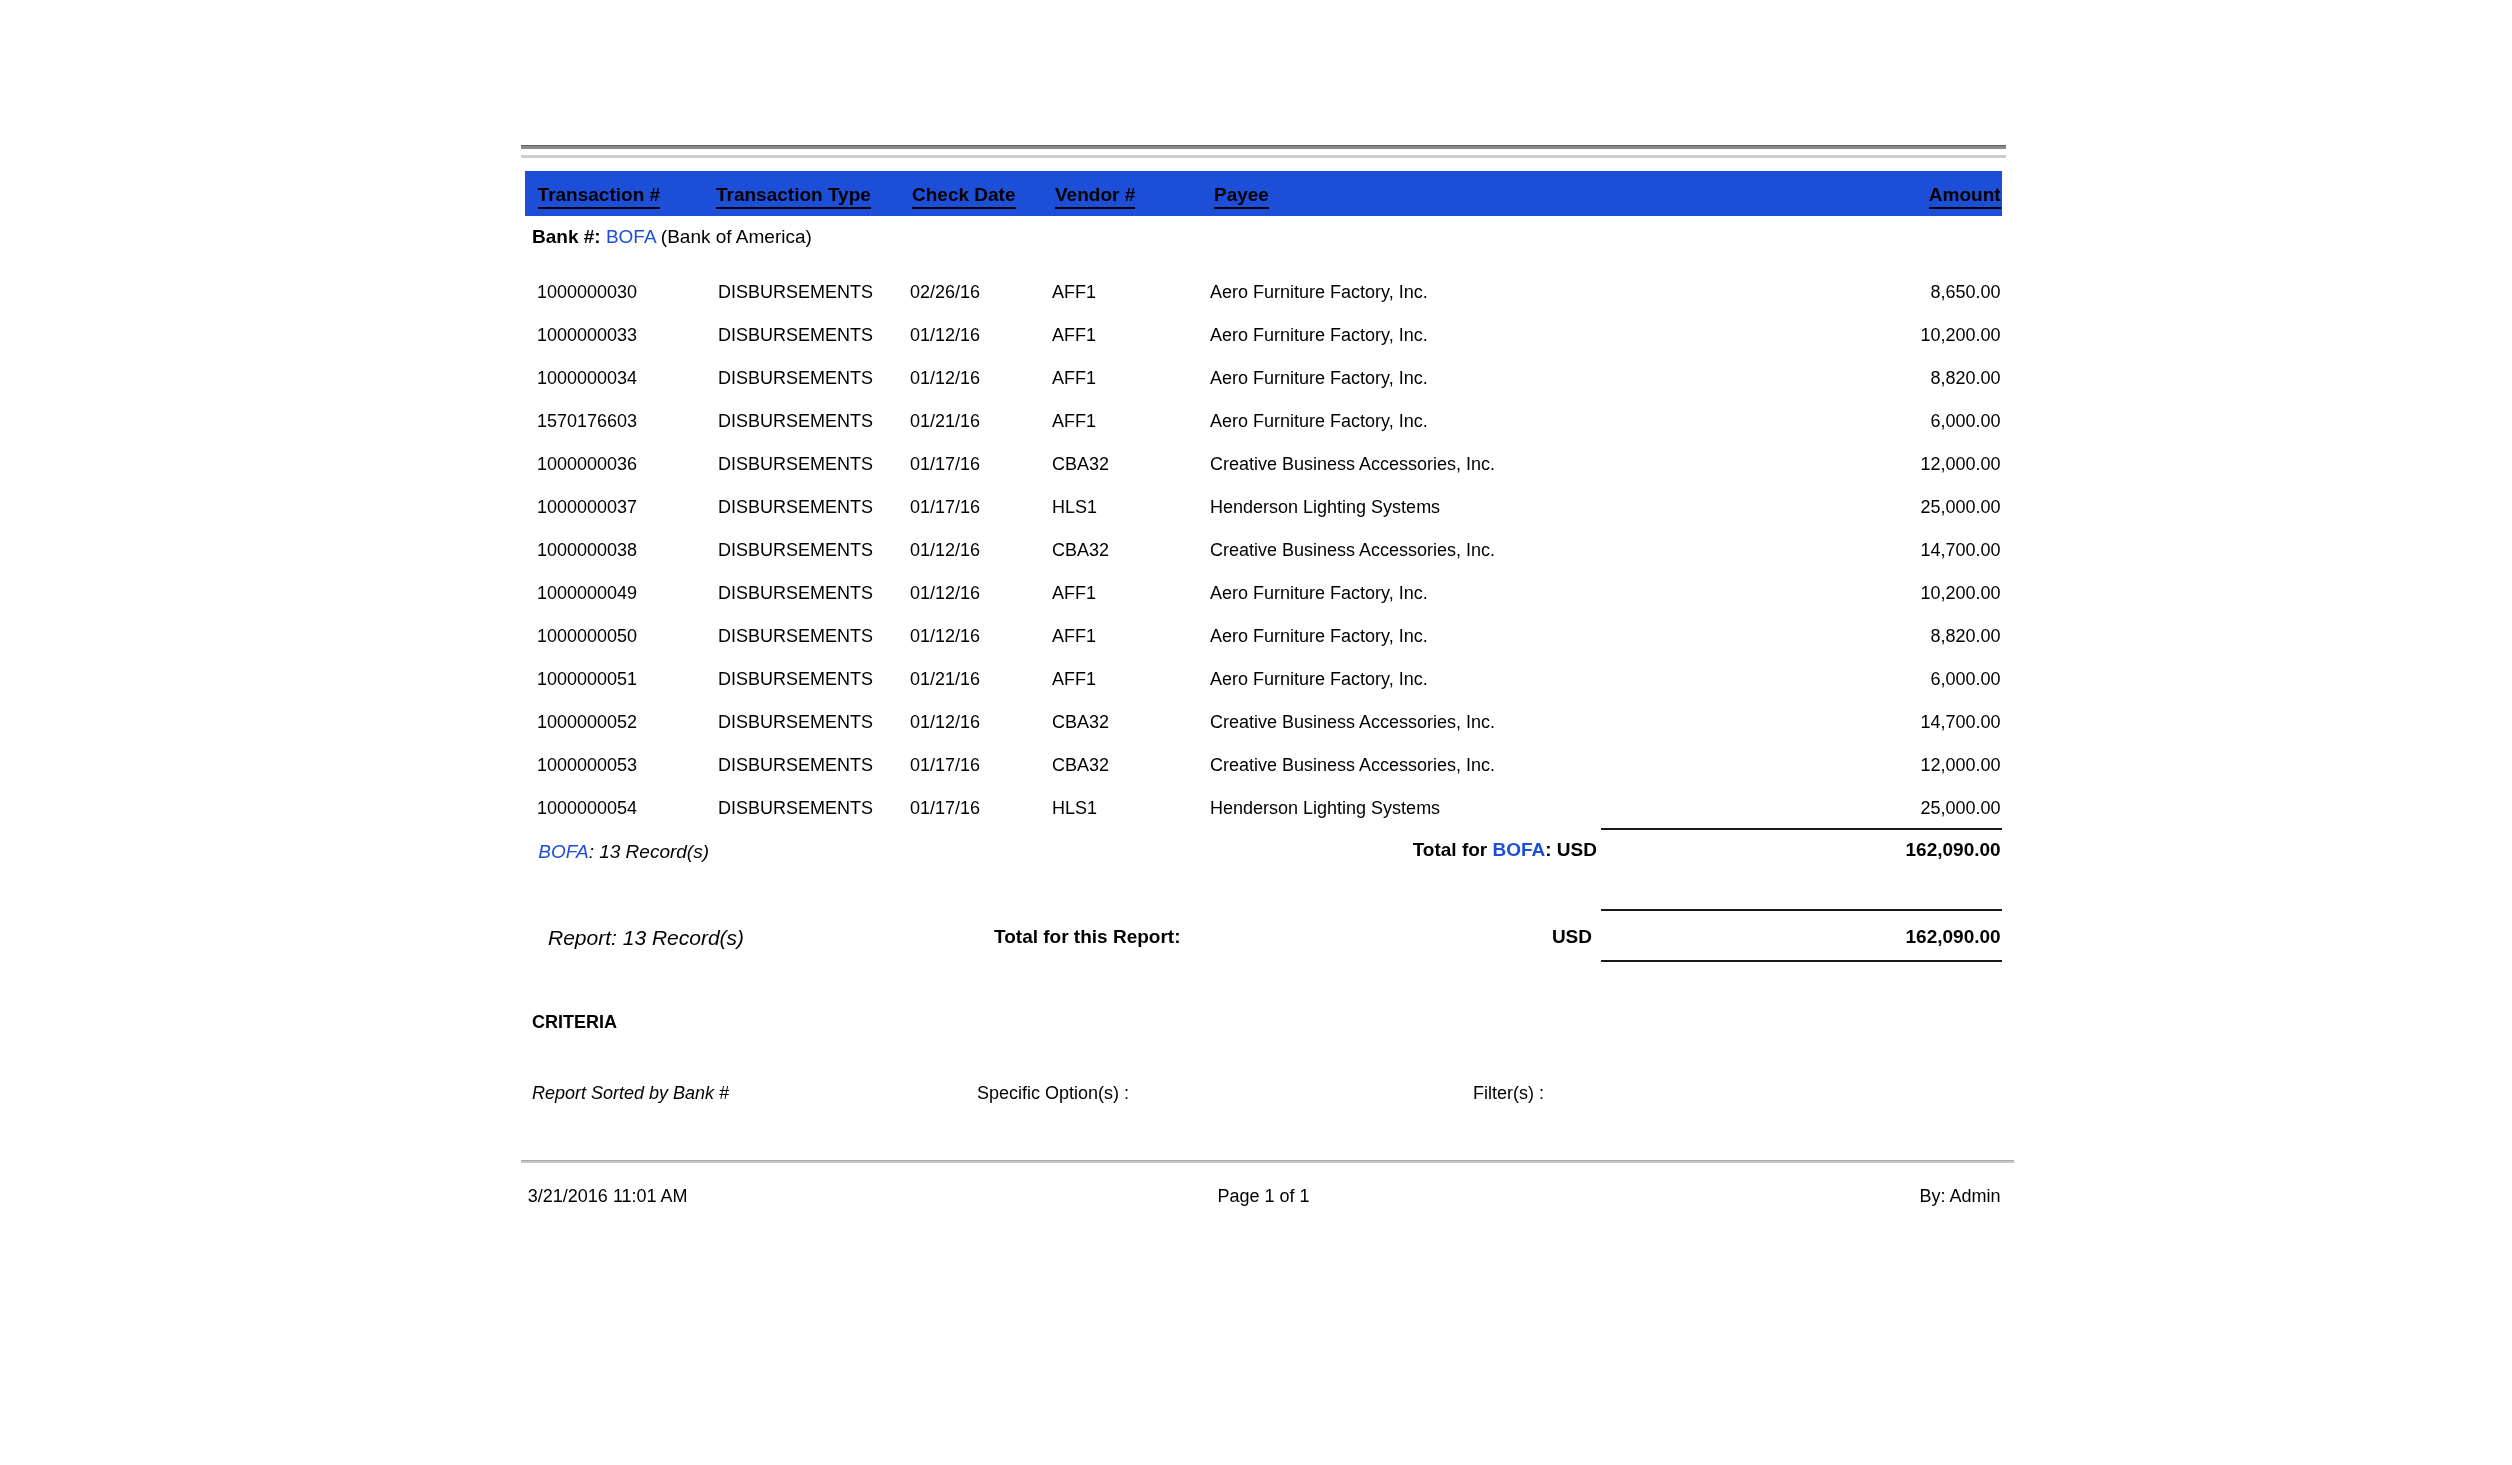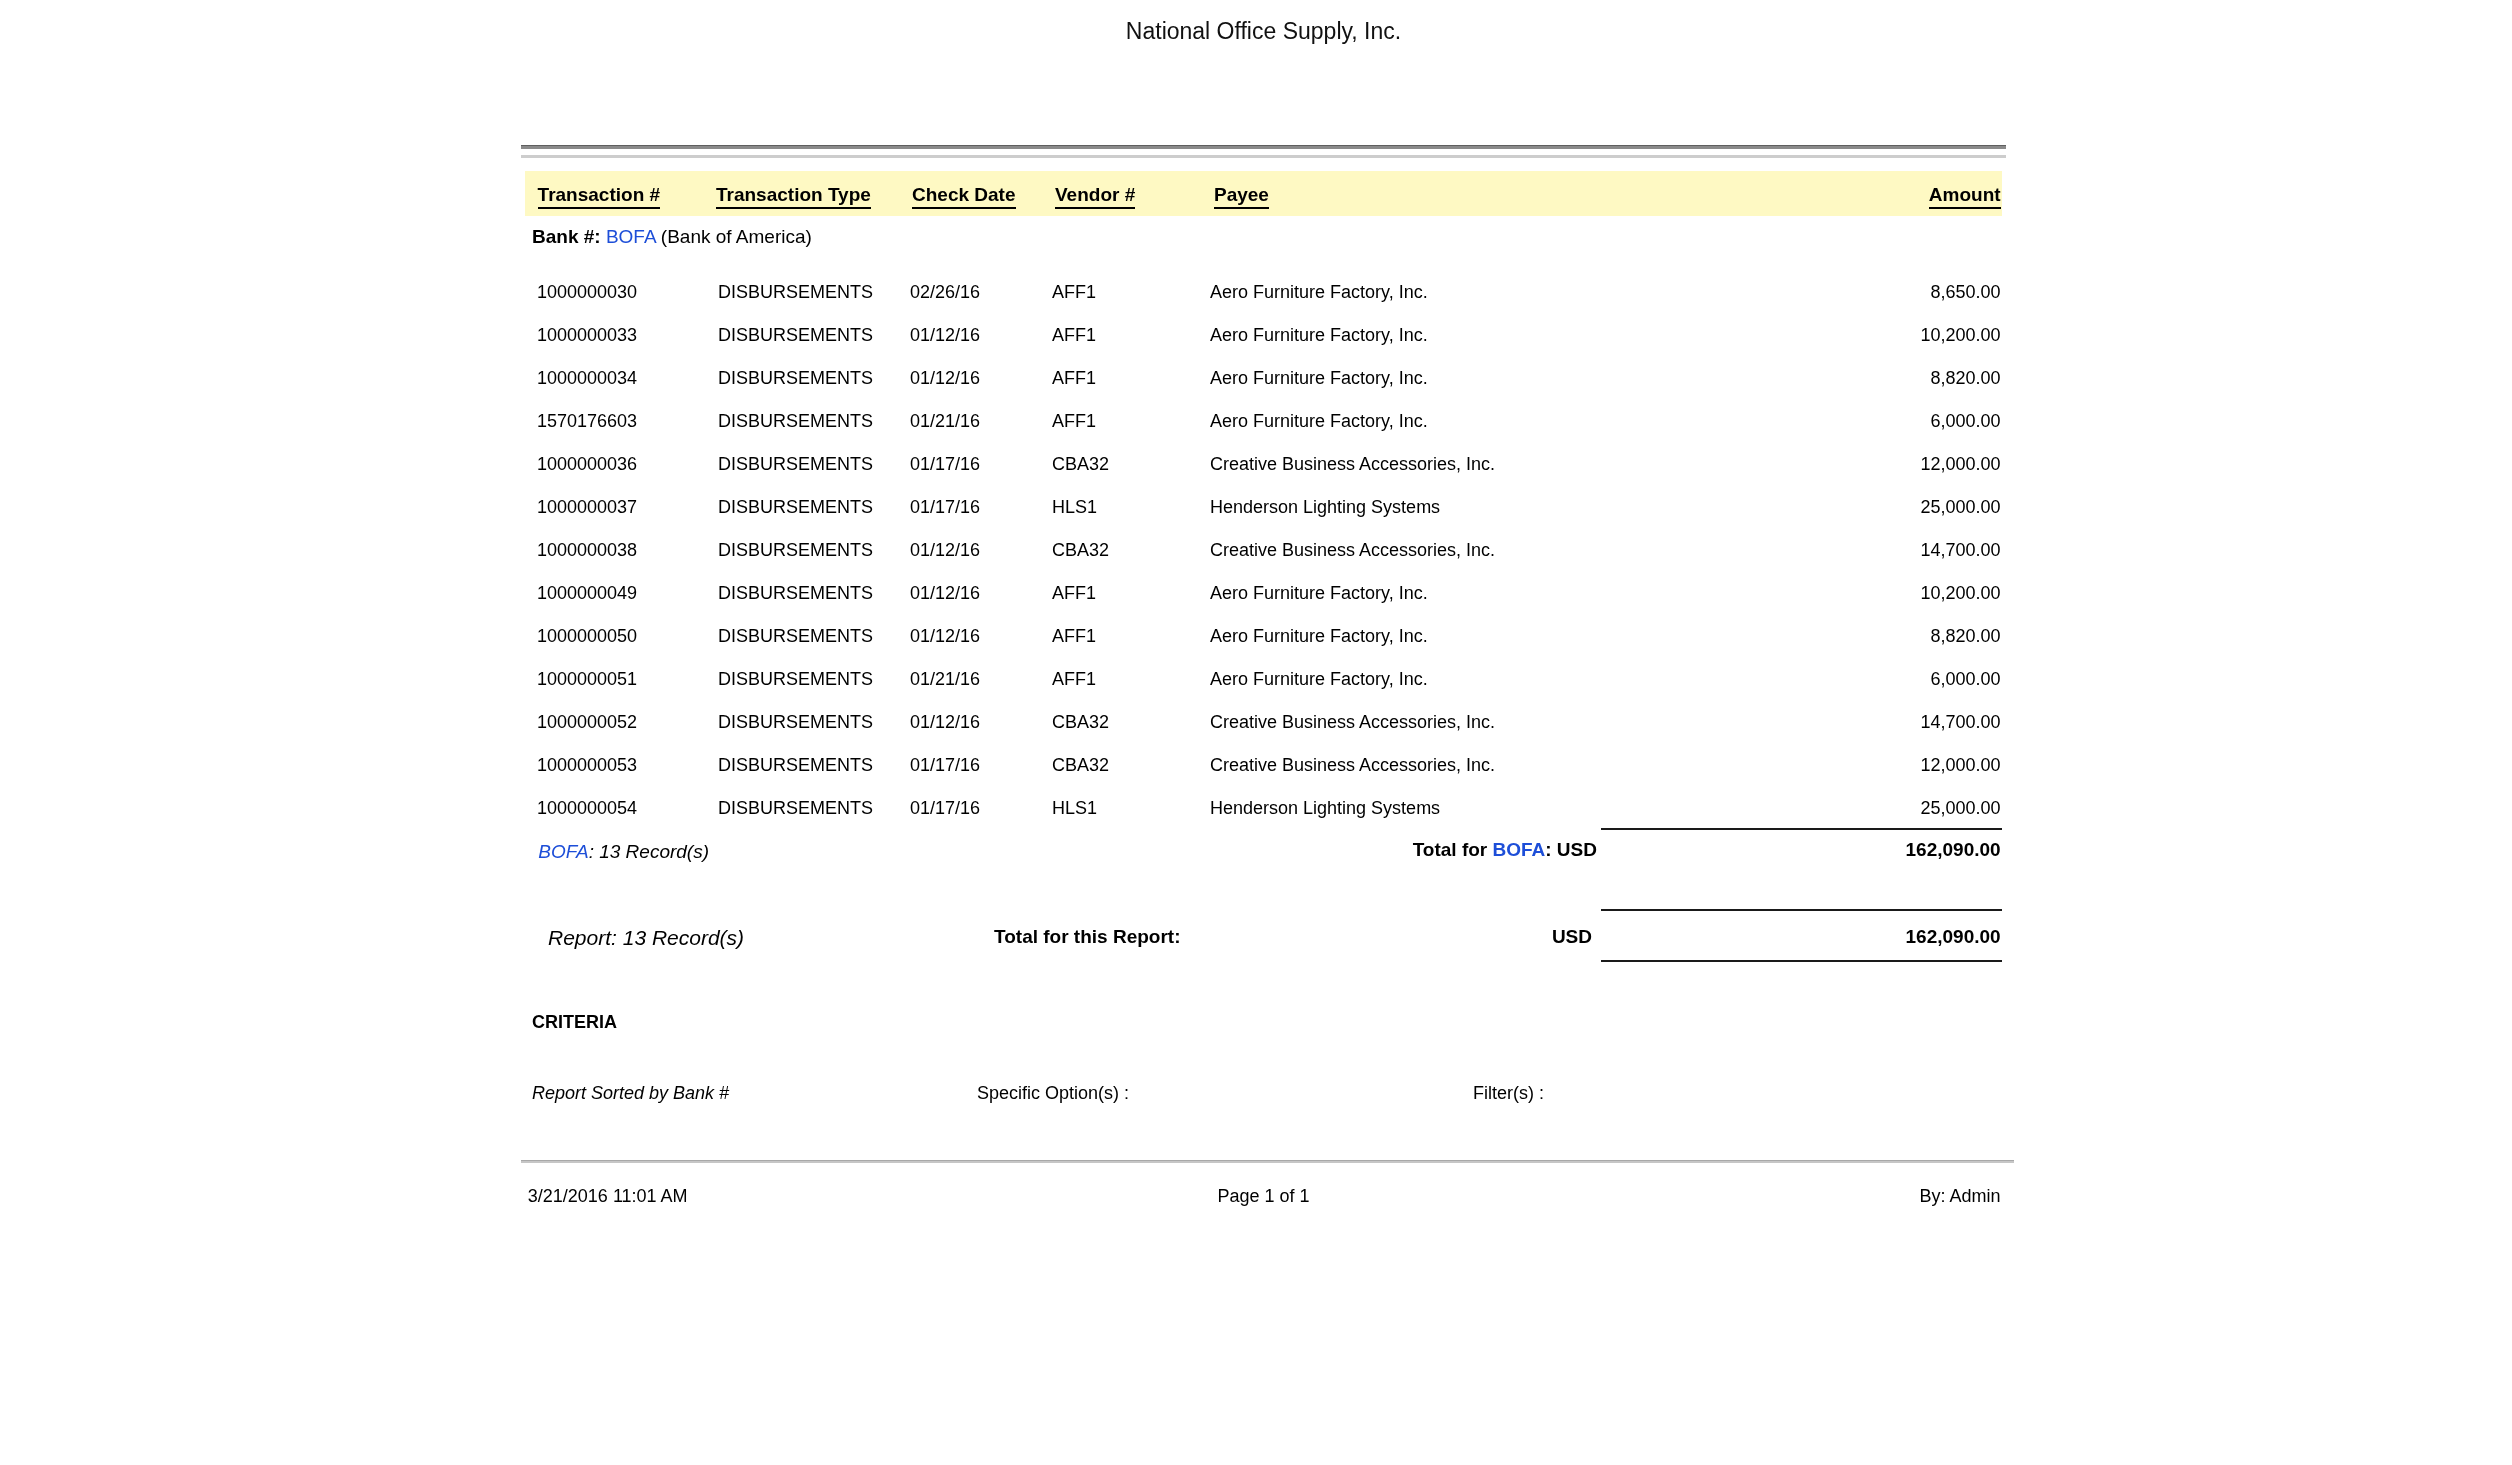--- a/index.html
+++ b/index.html
@@ -26,21 +26,21 @@
   .rule-dark {
     position:absolute; top:145px; left:-4.2px; width:1485px;
     height:4.2px; background:#8a8a8a; border-top:1.4px solid #5f5f5f;
   }
   .rule-light {
     position:absolute; top:155px; left:-4.2px; width:1485px;
     height:2.8px; background:#cdcdcd;
   }
   .header-bar {
     position:absolute; top:171px; left:0; width:1477px; height:45px;
-    background:#fef9c3;
+    background:#1d4ed8;
   }
   .hcell {
     position:absolute; bottom:7px;
     font-weight:bold; font-size:19px;
     border-bottom:2.1px solid #000; padding-bottom:1.4px;
     white-space:nowrap;
   }
   .h-txn    { left:12.6px; }
   .h-type   { left:191px; }
   .h-date   { left:387px; }
@@ -102,21 +102,20 @@
   .footer-row { position:absolute; top:1186px; left:0; width:1477px; font-size:18px; }
   .ft-date { position:absolute; left:2.8px; white-space:nowrap; }
   .ft-page { position:absolute; left:50%; transform:translateX(-50%); white-space:nowrap; }
   .ft-by   { position:absolute; right:1.4px; white-space:nowrap; }
 </style>
 </head>
 <body>
 
 <div class="content">
 
-  <div class="company">National Office Supply, Inc.</div>
 
   <div class="rule-dark"></div>
   <div class="rule-light"></div>
 
   <div class="header-bar">
     <span class="hcell h-txn">Transaction #</span>
     <span class="hcell h-type">Transaction Type</span>
     <span class="hcell h-date">Check Date</span>
     <span class="hcell h-vendor">Vendor #</span>
     <span class="hcell h-payee">Payee</span>

